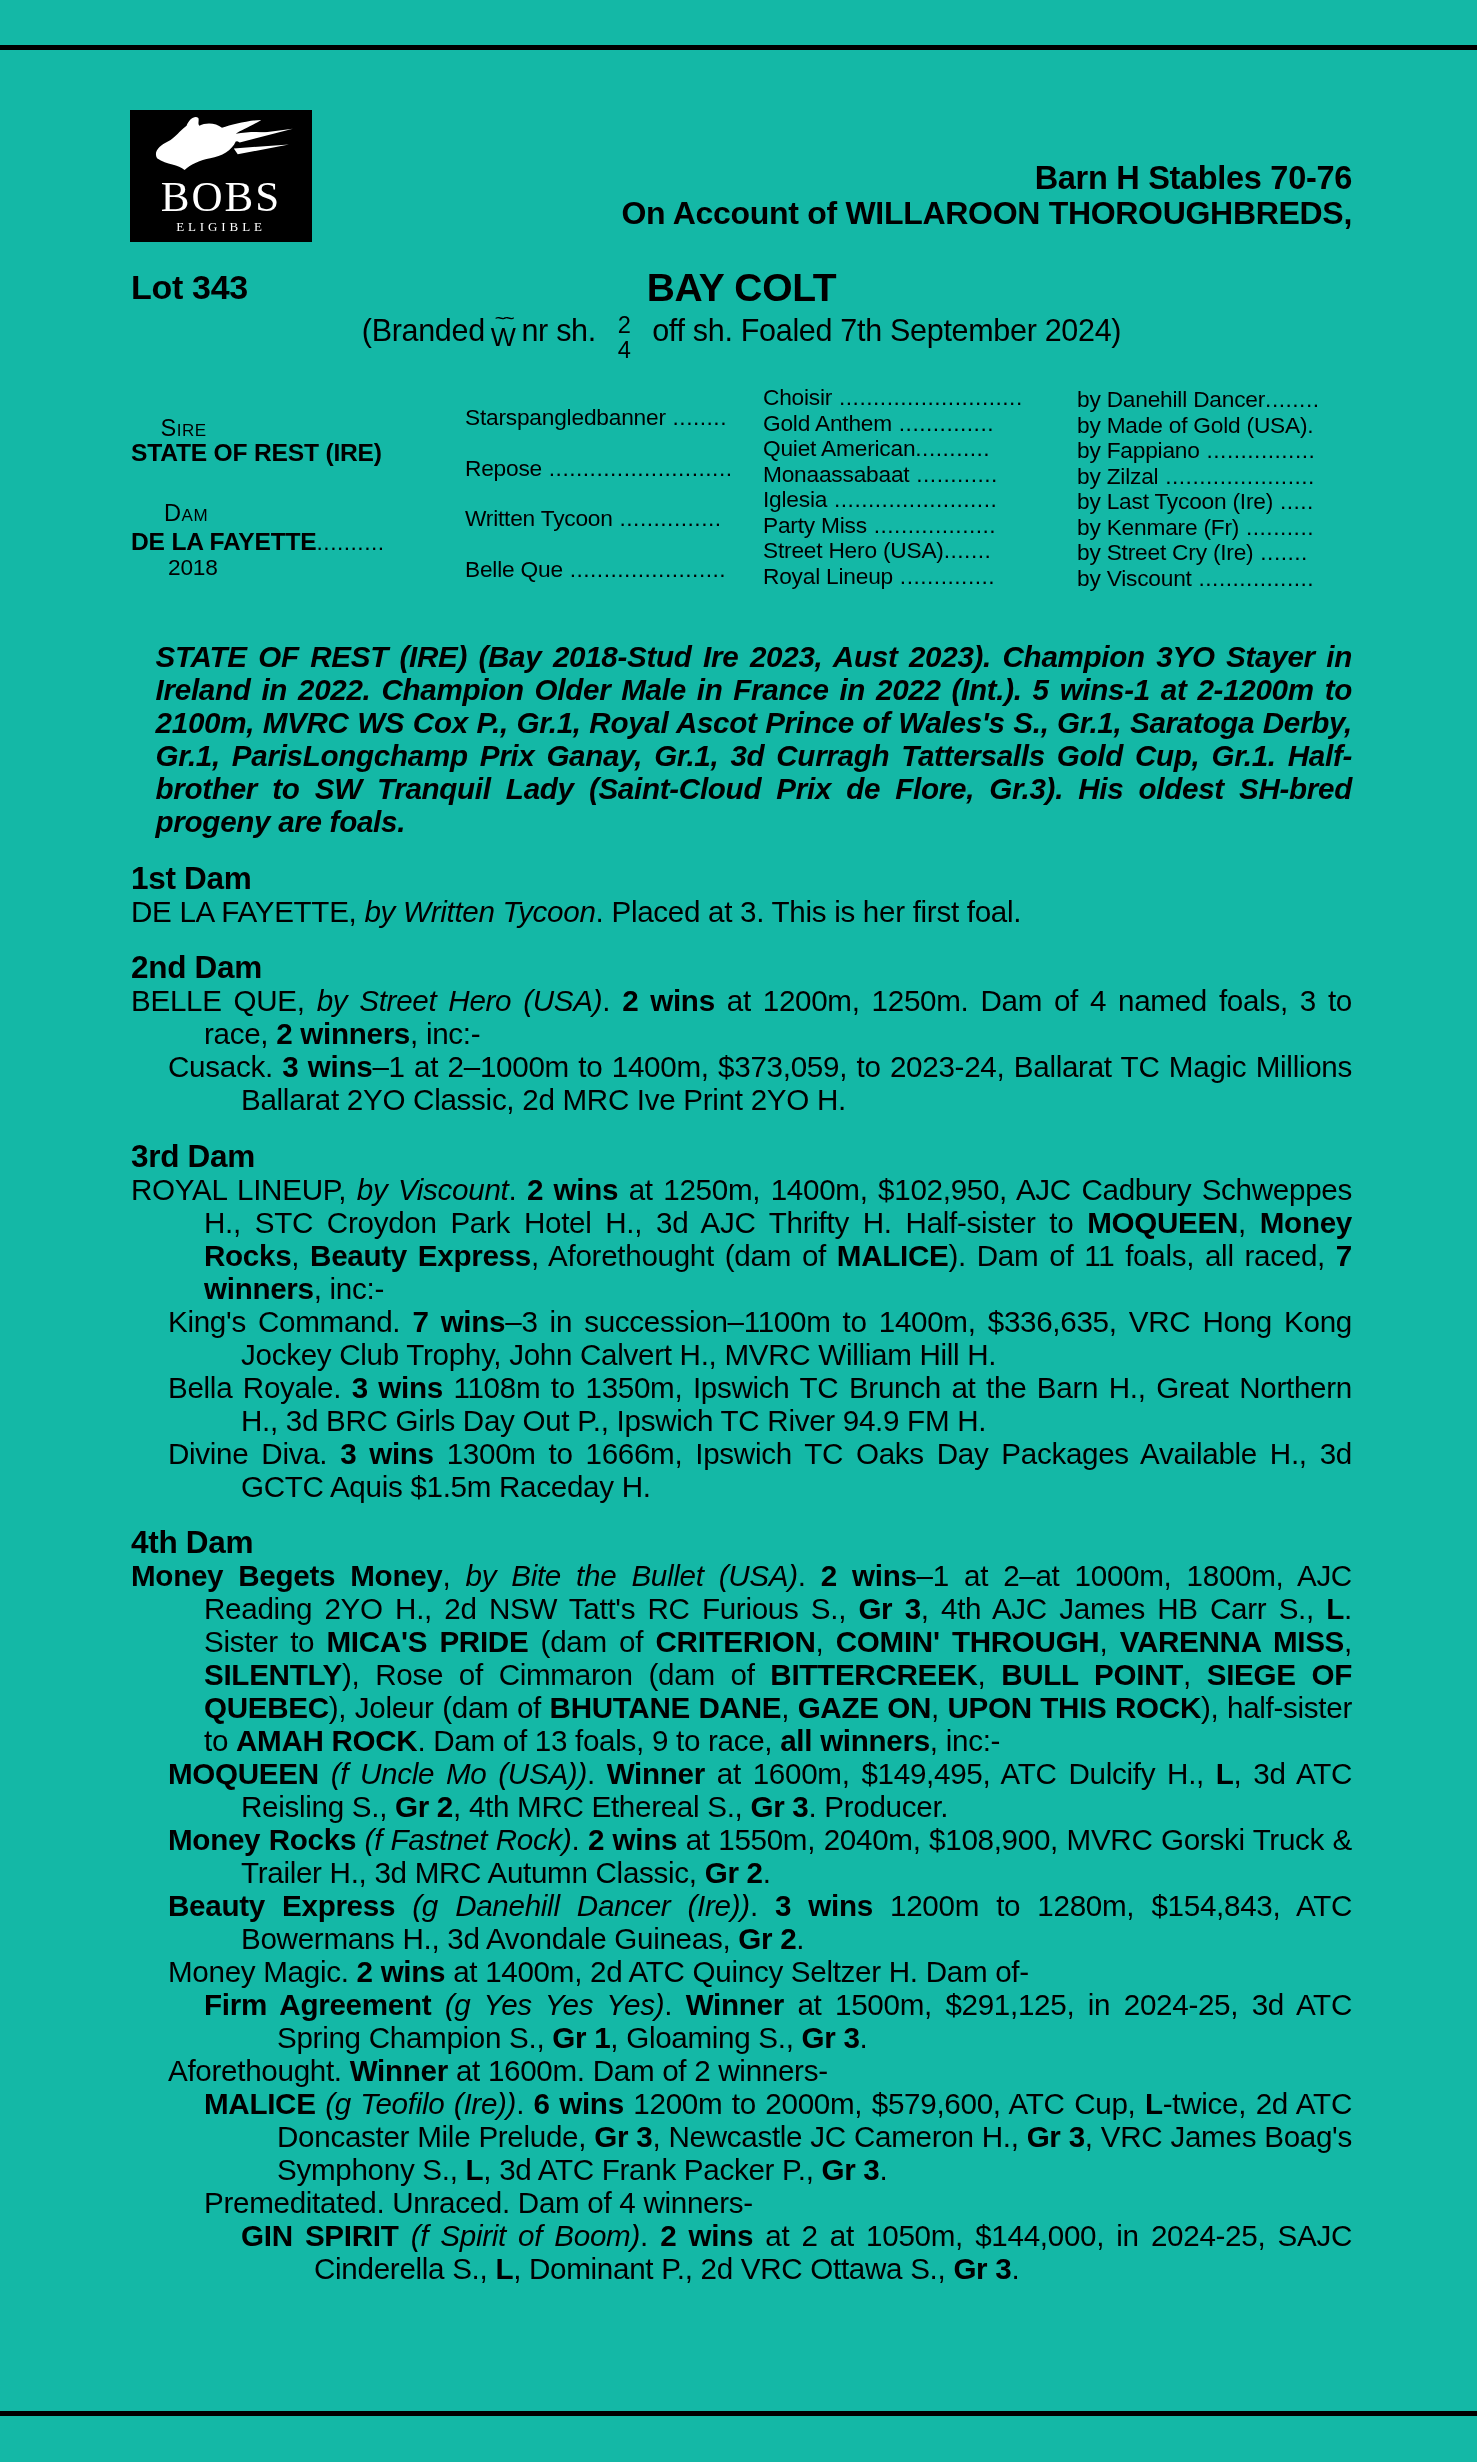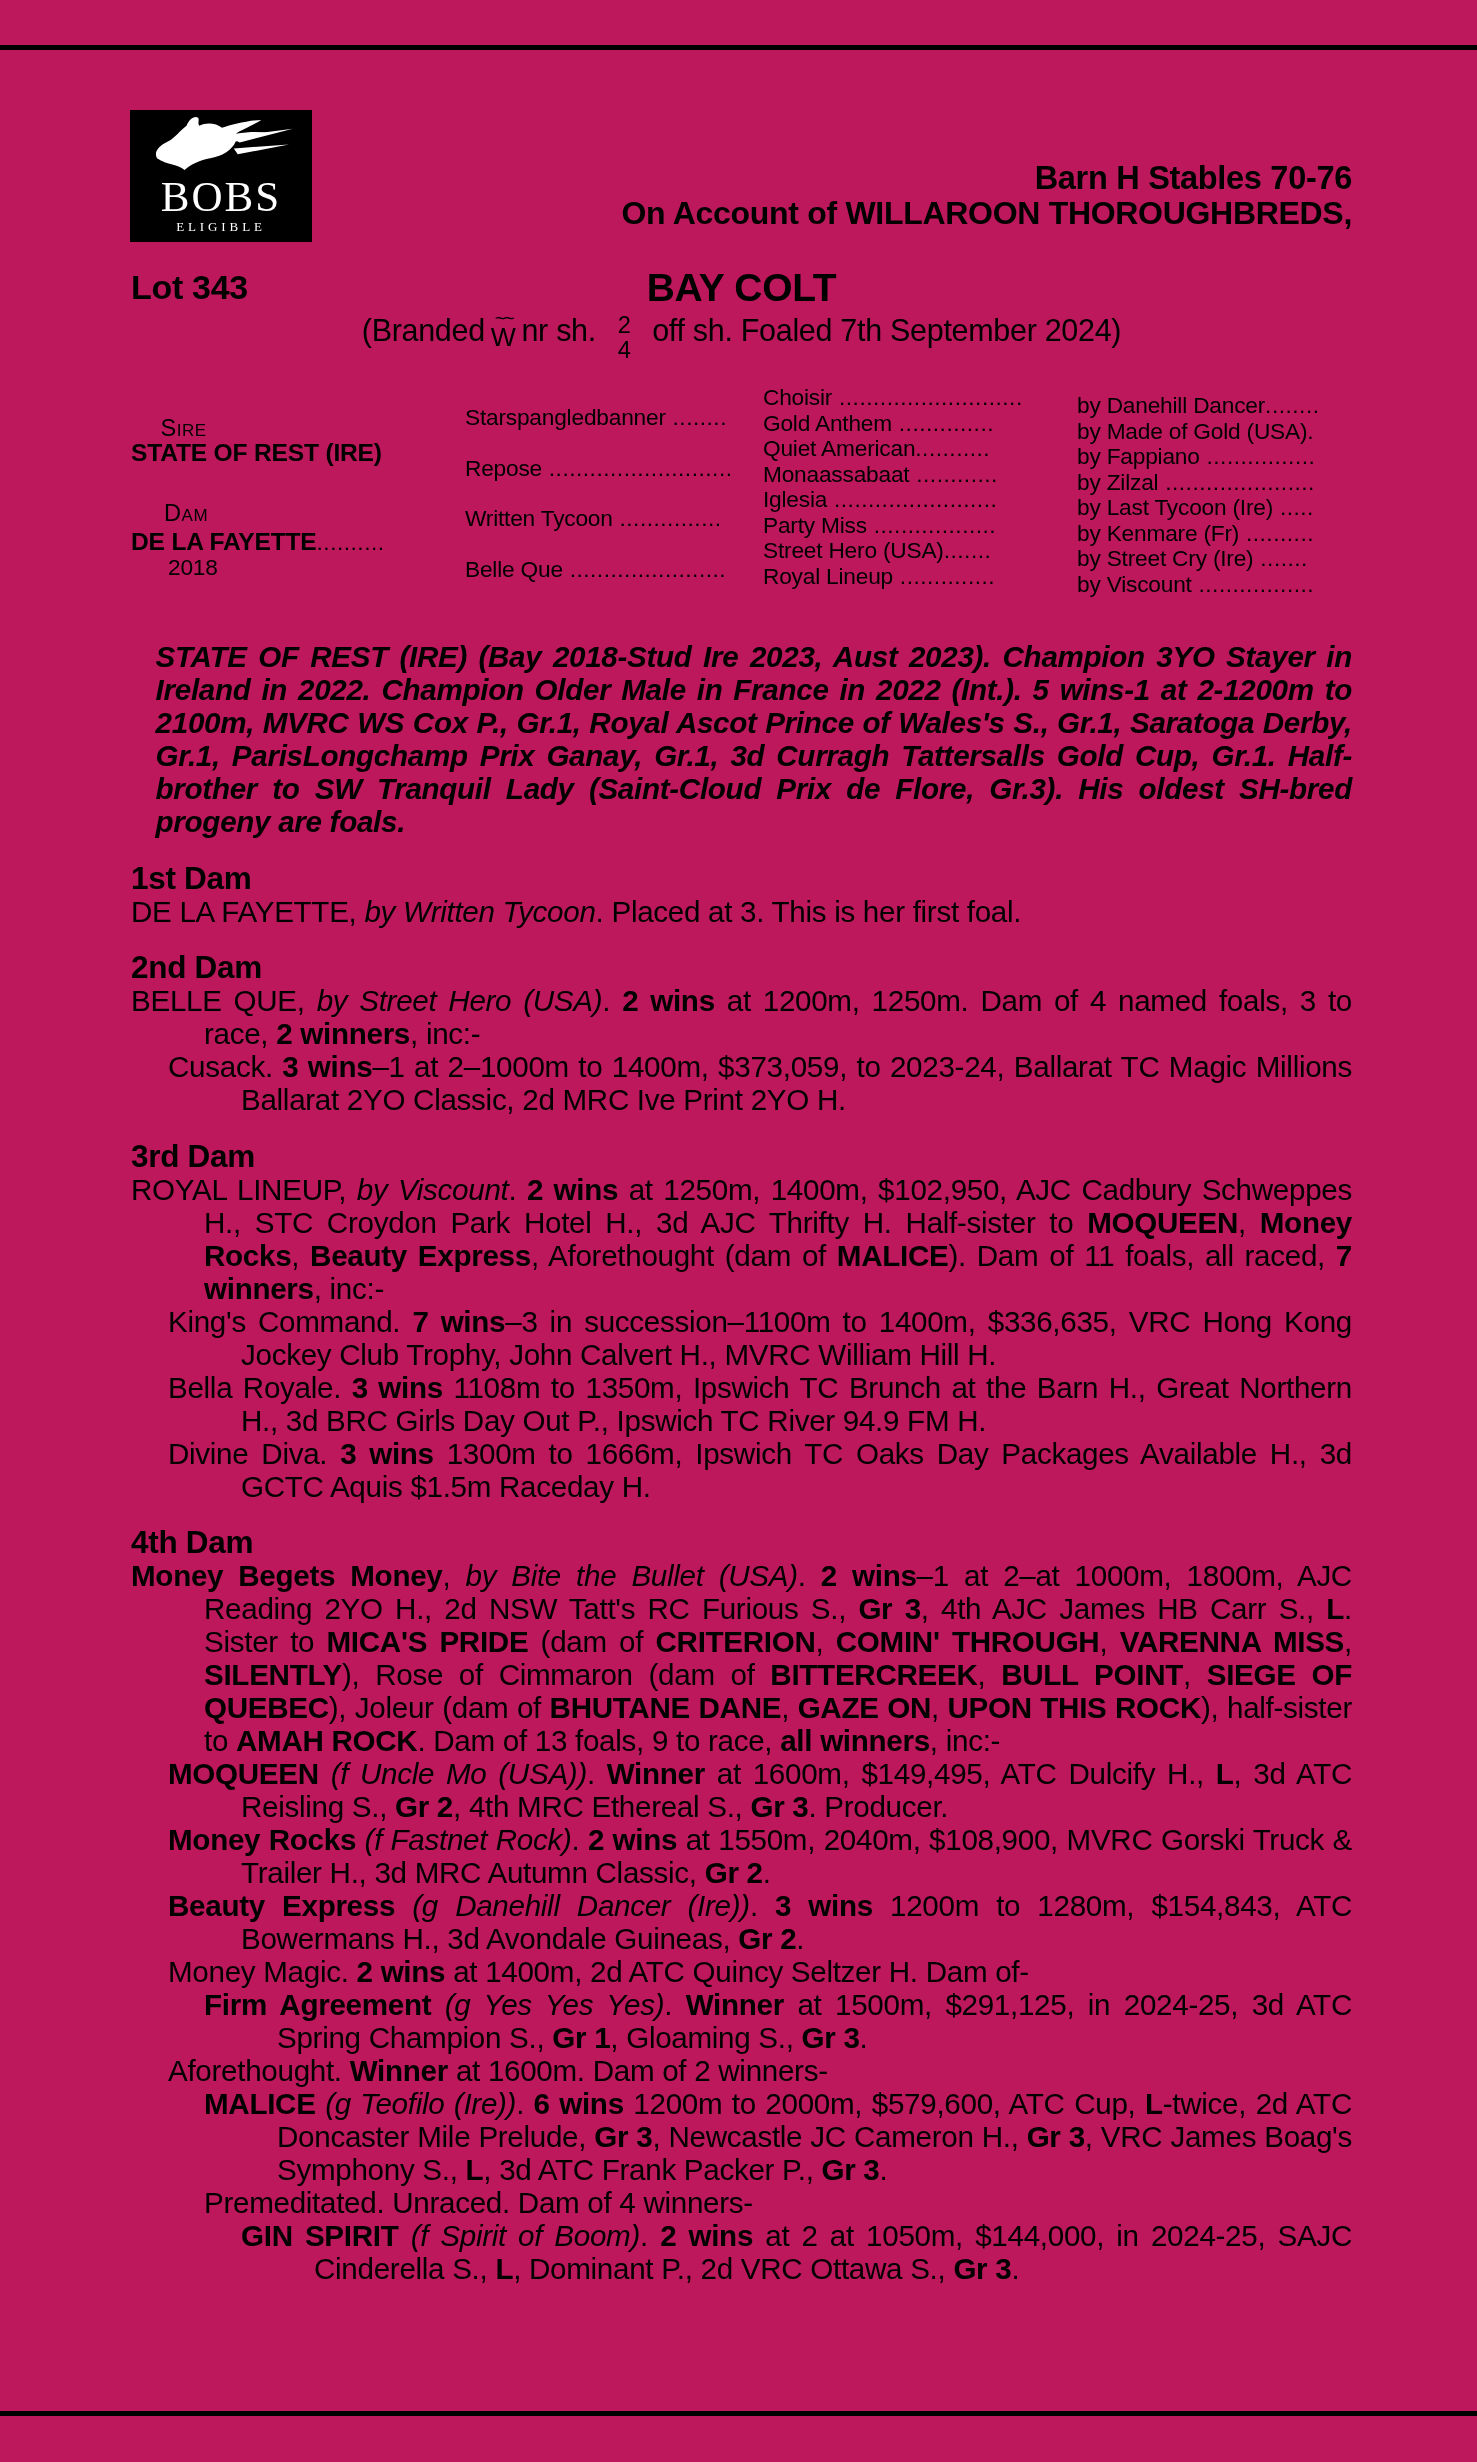--- a/index.html
+++ b/index.html
@@ -1,17 +1,17 @@
 <!DOCTYPE html>
 <html><head>
 <meta charset="utf-8">
 <style>
   html,body{margin:0;padding:0;background:#e8e8e8;}
   .page{
-    position:relative; width:1478px; height:2463px; background:#be185d;
+    position:relative; width:1478px; height:2463px; background:#14b8a6;
     font-family:"Liberation Sans", sans-serif; color:#000;
     letter-spacing:-0.3px; overflow:hidden; margin:0 auto;
   }
   .rule{position:absolute; left:0; width:1478px; height:4.9px; background:#000;}
   .rule-top{top:45px;}
   .rule-bottom{top:2411px;}
 
   
   .logo{position:absolute; left:130px; top:110px; width:182px; height:132px; background:#000;
         display:flex; flex-direction:column; align-items:center; justify-content:flex-start;}
@@ -43,21 +43,21 @@
   .ped-role{font-variant:small-caps; font-size:23.6px; letter-spacing:0.5px;}
   .ped-name{font-weight:bold; font-size:24.6px; letter-spacing:-0.2px;}
   .p-sire-label{top:32.5px; left:29.6px;}
   .p-sire-name{top:57px; left:0;}
   .p-dam-label{top:118px; left:33px;}
   .p-dam-name{top:146px; left:0;}
   .p-year{top:172px; left:37px;}
   .g2{position:absolute; left:302px; width:325px;margin-left:32px;}
   .g2-0{top:21.7px;} .g2-1{top:73px;} .g2-2{top:123px;} .g2-3{top:174px;}
   .ped-col3{position:absolute; left:632px; top:3px;}
-  .ped-col4{position:absolute; left:946px; top:11px;}
+  .ped-col4{position:absolute; left:946px; top:5px;}
   .ped-col3 div, .ped-col4 div{line-height:25.5px;}
 
   
   .sire-note{margin:49px 0 0 24.6px; font-weight:bold; font-style:italic;
              font-size:29.6px; line-height:33px; text-align:justify;}
 
   
   .sec-heading{font-weight:bold; font-size:31.5px; line-height:33px; margin-top:23.6px;}
   .entry{font-size:29.6px; line-height:33px; text-align:justify;}
   .L0{padding-left:73px; text-indent:-73px;}

